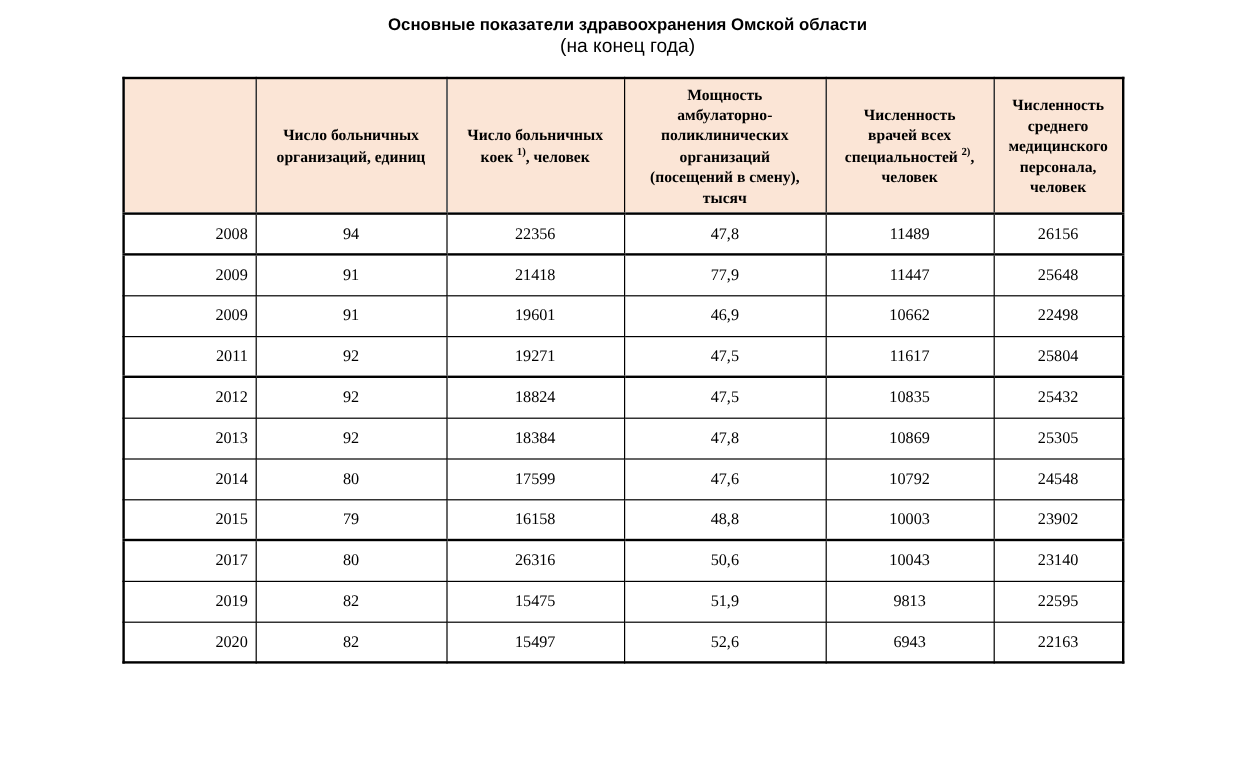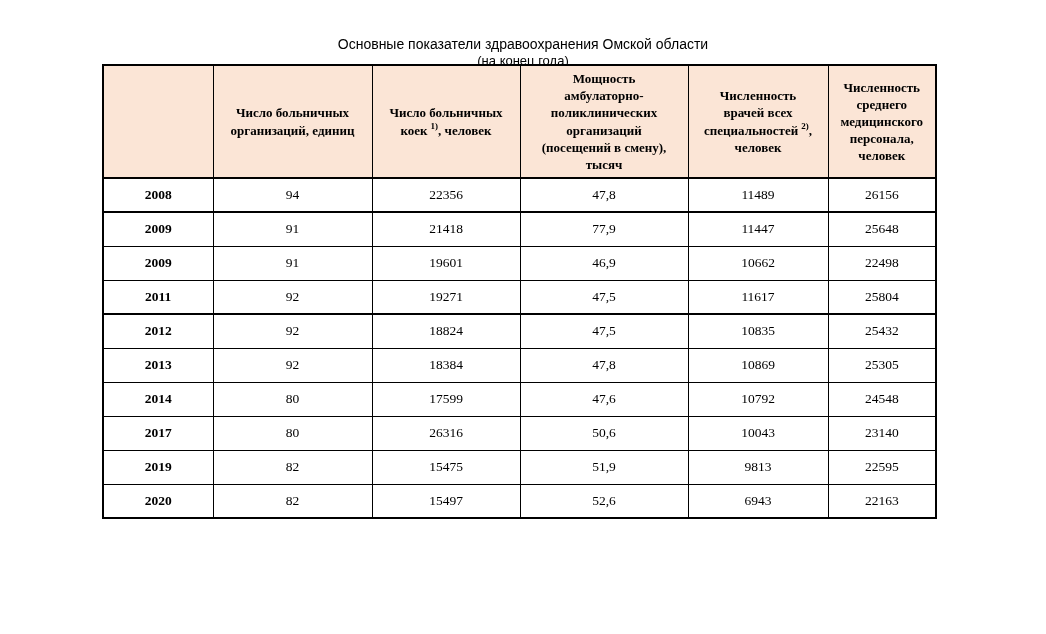--- a/index.html
+++ b/index.html
@@ -21,25 +21,24 @@
     position: absolute;
     top: 11px;
     left: 0;
     right: 0;
     text-align: center;
     font-family: "Liberation Sans", "DejaVu Sans", sans-serif;
     line-height: 1.3;
   }
   .title-block .main-title {
     font-size: 14px;
-    font-weight: normal;
-    margin-top: 24px;
+    font-weight: bold;
   }
   .title-block .sub-title {
-    font-size: 13px;
+    font-size: 16px;
     font-weight: normal;
   }
 
   
   .table-wrap {
     position: absolute;
     left: 102px;
     top: 64px;
   }
   table.stats {
@@ -78,22 +77,23 @@
     vertical-align: super;
     line-height: 0;
   }
   sup.footnote-mark:empty { display: none; }
 
   
   tbody.data-body tr {
     height: 34px;
   }
   tbody.data-body th {      
-    font-weight: bold;
+    font-weight: normal;
     font-size: 13.5px;
+    text-align: right;
   }
   tbody.data-body td {
     font-weight: normal;
     font-size: 13.5px;
   }
   tbody.data-body tr.thick-after th,
   tbody.data-body tr.thick-after td {
     border-bottom: 2px solid #000;
   }
 </style>
@@ -201,20 +201,28 @@
           <td>25305</td>
         </tr>
         <tr>
           <th>2014</th>
           <td>80</td>
           <td>17599</td>
           <td>47,6</td>
           <td>10792</td>
           <td>24548</td>
         </tr>
+        <tr class="thick-after">
+          <th>2015</th>
+          <td>79</td>
+          <td>16158</td>
+          <td>48,8</td>
+          <td>10003</td>
+          <td>23902</td>
+        </tr>
         <tr>
           <th>2017</th>
           <td>80</td>
           <td>26316</td>
           <td>50,6</td>
           <td>10043</td>
           <td>23140</td>
         </tr>
         <tr>
           <th>2019</th>

